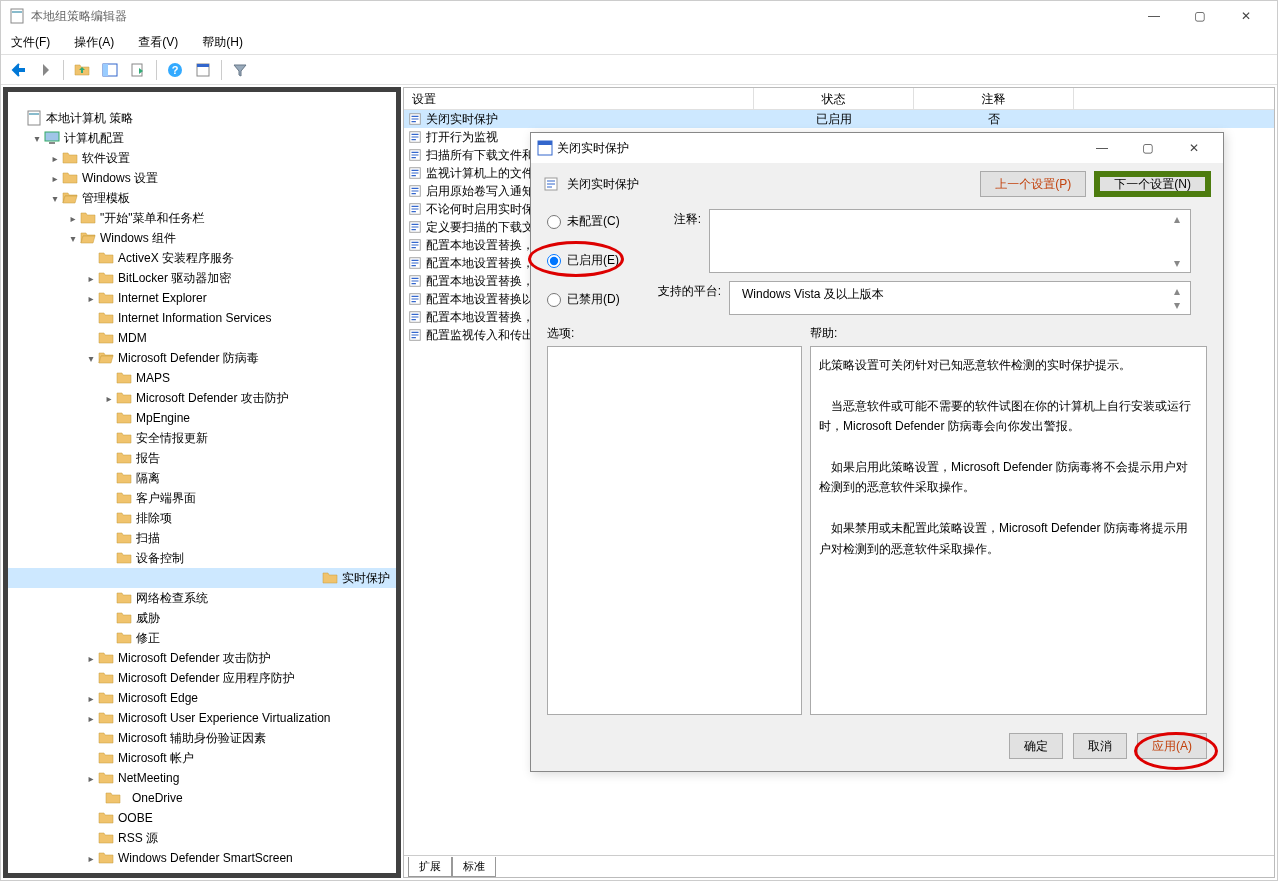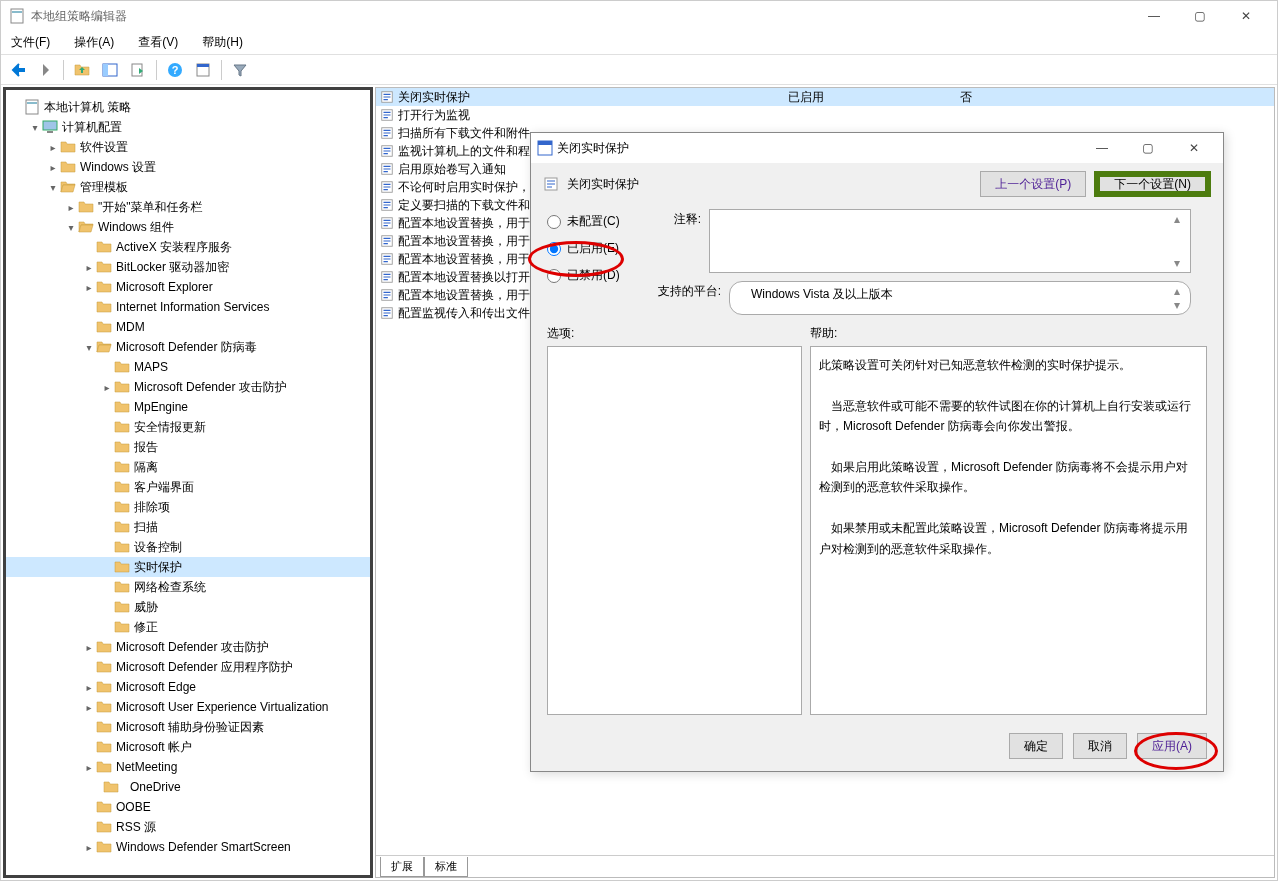--- a/index.html
+++ b/index.html
@@ -9,21 +9,21 @@
 .titlebar .ticon{width:16px;height:16px;margin-right:6px;}
 .titlebar .title{flex:1;color:#666;}
 .titlebar .winctl{display:flex;gap:0;}
 .winbtn{width:46px;height:30px;display:flex;align-items:center;justify-content:center;color:#444;cursor:pointer;}
 .menubar{height:24px;display:flex;align-items:center;padding:0 6px;gap:16px;border-bottom:1px solid #e0e0e0;}
 .menuitem{padding:2px 4px;cursor:pointer;}
 .toolbar{height:30px;display:flex;align-items:center;padding:0 4px;gap:4px;border-bottom:1px solid #e0e0e0;}
 .tbtn{width:24px;height:24px;display:flex;align-items:center;justify-content:center;cursor:pointer;}
 .tsep{width:1px;height:20px;background:#ccc;margin:0 2px;}
 .body{flex:1;display:flex;min-height:0;}
-.tree{width:370px;border:3px solid #404040;margin:2px;padding:7px 0;overflow:auto;}
+.tree{width:398px;border:5px solid #404040;margin:2px;padding:16px 0;overflow:auto;}
 .tnode{display:flex;align-items:center;height:20px;padding-right:6px;cursor:pointer;white-space:nowrap;}
 .tnode.sel{background:#cde8ff;}
 .tw{display:inline-block;width:14px;text-align:center;color:#666;font-size:10px;}
 .ticon2{width:16px;height:16px;margin-right:4px;flex-shrink:0;}
 .rpanel{flex:1;display:flex;flex-direction:column;border:1px solid #bbb;margin:2px 2px 2px 0;min-width:0;}
 .listhead{display:flex;height:22px;border-bottom:1px solid #e0e0e0;}
 .lh{padding:3px 8px;border-right:1px solid #e0e0e0;}
 .lh1{width:350px;}
 .lh2{width:160px;text-align:center;}
 .lh3{width:160px;text-align:center;}
@@ -39,23 +39,23 @@
 .tab.first{}
 .tab.active{background:#fff;}
 
 .dialog{position:absolute;left:530px;top:132px;width:694px;height:640px;background:#f0f0f0;border:1px solid #888;box-shadow:2px 2px 10px rgba(0,0,0,0.15);display:flex;flex-direction:column;}
 .dtitle{height:30px;background:#fff;display:flex;align-items:center;padding:0 6px;}
 .dtitle .dt{flex:1;padding-left:4px;}
 .dlgrow{display:flex;align-items:center;padding:8px 12px;gap:8px;}
 .policyname{font-size:12px;}
 .navbtns{margin-left:auto;display:flex;gap:8px;}
 .btn{height:26px;padding:0 14px;border:1px solid #aaa;background:#e1e1e1;cursor:pointer;font-size:12px;display:inline-flex;align-items:center;justify-content:center;}
-.btn:disabled{color:#4c1d95;}
+.btn:disabled{color:#c2410c;}
 .btn.primary{border:6px solid #4d7c0f;}
-.radiogrp{display:flex;flex-direction:column;gap:10px;padding:8px 16px;}
+.radiogrp{display:flex;flex-direction:column;gap:22px;padding:8px 16px;}
 .radio{display:flex;align-items:center;gap:6px;cursor:pointer;}
 .radio input{width:14px;height:14px;}
 .commentrow{display:flex;padding:4px 16px;gap:8px;}
 .clabel{width:60px;text-align:right;padding-top:2px;}
 .cbox{flex:1;height:64px;background:#fff;border:1px solid #aaa;position:relative;}
 .sbox{height:34px;}
 .midrow{display:flex;padding:6px 16px;gap:8px;}
 .midcol{flex:1;display:flex;flex-direction:column;}
 .optlabel{margin-bottom:4px;}
 .optbox{flex:1;background:#fff;border:1px solid #aaa;height:326px;}
@@ -233,21 +233,21 @@
             <svg class="ticon2" viewBox="0 0 16 16">
               <use href="#folder"></use>
             </svg>
             <span>BitLocker 驱动器加密</span>
           </div>
           <div class="tnode" style="padding-left: 76px;">
             <span class="tw">▸</span>
             <svg class="ticon2" viewBox="0 0 16 16">
               <use href="#folder"></use>
             </svg>
-            <span>Microsoft Explorer</span>
+            <span>Internet Explorer</span>
           </div>
           <div class="tnode" style="padding-left: 76px;">
             <span class="tw"></span>
             <svg class="ticon2" viewBox="0 0 16 16">
               <use href="#folder"></use>
             </svg>
             <span>Internet Information Services</span>
           </div>
           <div class="tnode" style="padding-left: 76px;">
             <span class="tw"></span>
@@ -326,21 +326,21 @@
             </svg>
             <span>扫描</span>
           </div>
           <div class="tnode" style="padding-left: 94px;">
             <span class="tw"></span>
             <svg class="ticon2" viewBox="0 0 16 16">
               <use href="#folder"></use>
             </svg>
             <span>设备控制</span>
           </div>
-          <div class="tnode sel" style="padding-left: 94px;">
+          <div class="tnode sel" style="padding-left: 94px; justify-content: flex-end;">
             <span class="tw"></span>
             <svg class="ticon2" viewBox="0 0 16 16">
               <use href="#folder"></use>
             </svg>
             <span>实时保护</span>
           </div>
           <div class="tnode" style="padding-left: 94px;">
             <span class="tw"></span>
             <svg class="ticon2" viewBox="0 0 16 16">
               <use href="#folder"></use>
@@ -435,20 +435,25 @@
             <span class="tw">▸</span>
             <svg class="ticon2" viewBox="0 0 16 16">
               <use href="#folder"></use>
             </svg>
             <span>Windows Defender SmartScreen</span>
           </div>
         </div>
     </div>
 
     <div class="rpanel">
+      <div class="listhead">
+        <div class="lh lh1">设置</div>
+        <div class="lh lh2">状态</div>
+        <div class="lh lh3">注释</div>
+      </div>
       <div class="listbody" id="list-body">
           <div class="lrow sel">
             <div class="lc1">
               <svg class="licon" viewBox="0 0 16 16">
                 <use href="#setting"></use>
               </svg>
               <span>关闭实时保护</span>
             </div>
             <div class="lc2">已启用</div>
             <div class="lc3">否</div>
@@ -625,21 +630,21 @@
         <div class="clabel">注释:</div>
         <div class="cbox">
             <div class="scrollhint">
               <span>▴</span>
               <span>▾</span>
             </div>
           </div>
       </div>
       <div class="commentrow" style="padding-left:0;">
         <div class="clabel" style="width:80px">支持的平台:</div>
-        <div class="cbox sbox" style="padding:4px 21px;border-radius:13px;"><span>Windows Vista 及以上版本</span><div class="scrollhint">
+        <div class="cbox sbox" style="padding:4px 12px;"><span>Windows Vista 及以上版本</span><div class="scrollhint">
               <span>▴</span>
               <span>▾</span>
             </div></div>
       </div>
     </div>
   </div>
 
   <div class="midrow" style="flex:1;min-height:0;">
     <div class="midcol" style="flex:0 0 255px;">
       <div class="optlabel">选项:</div>

